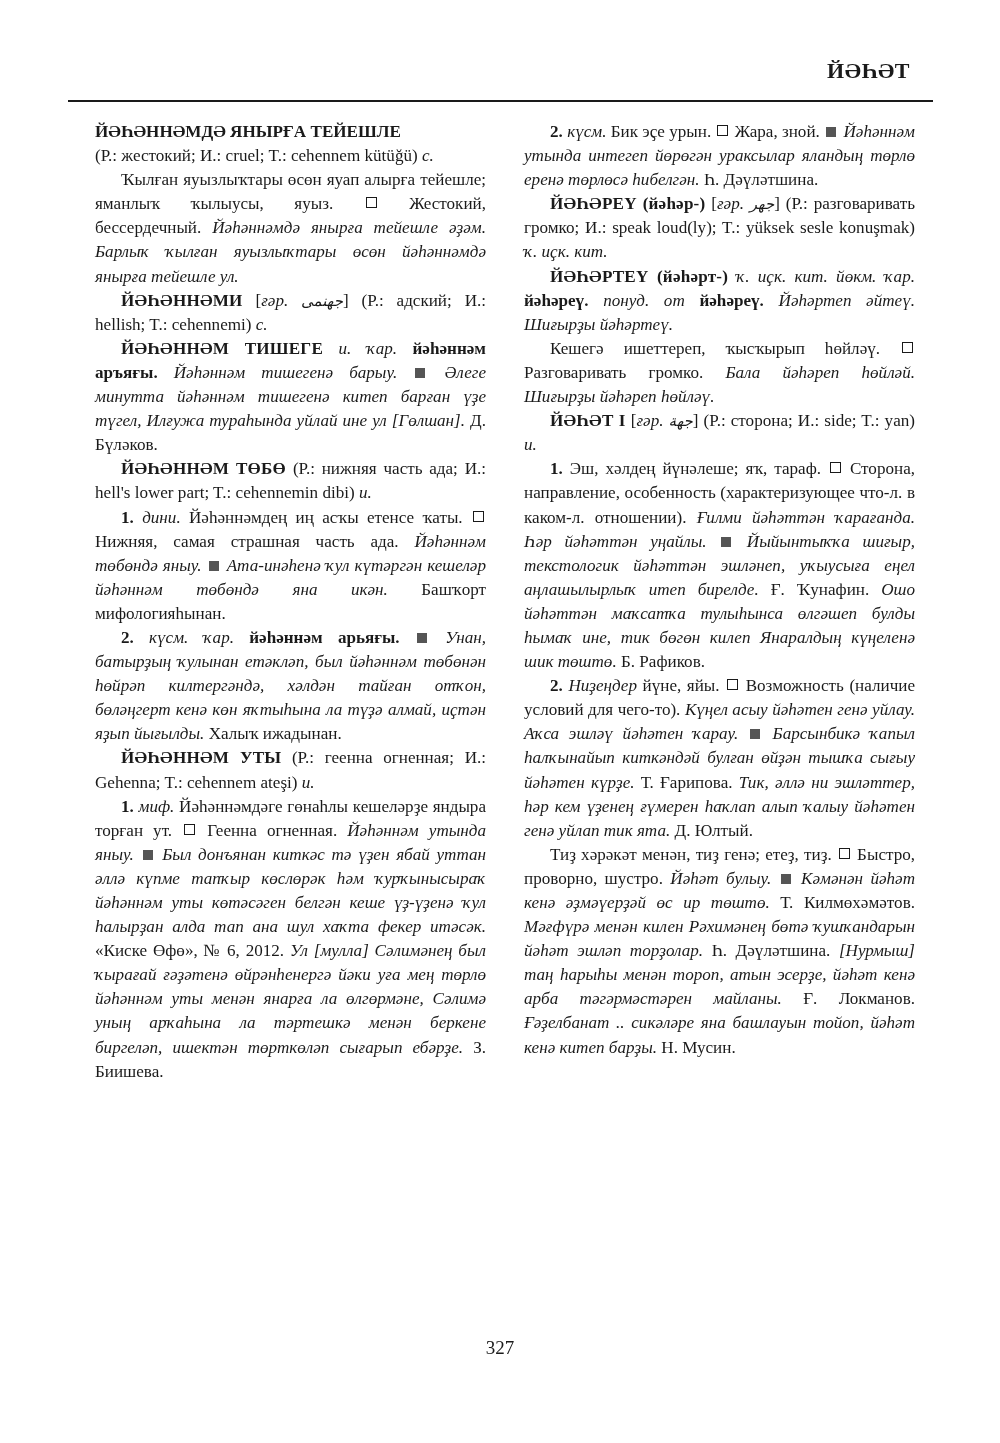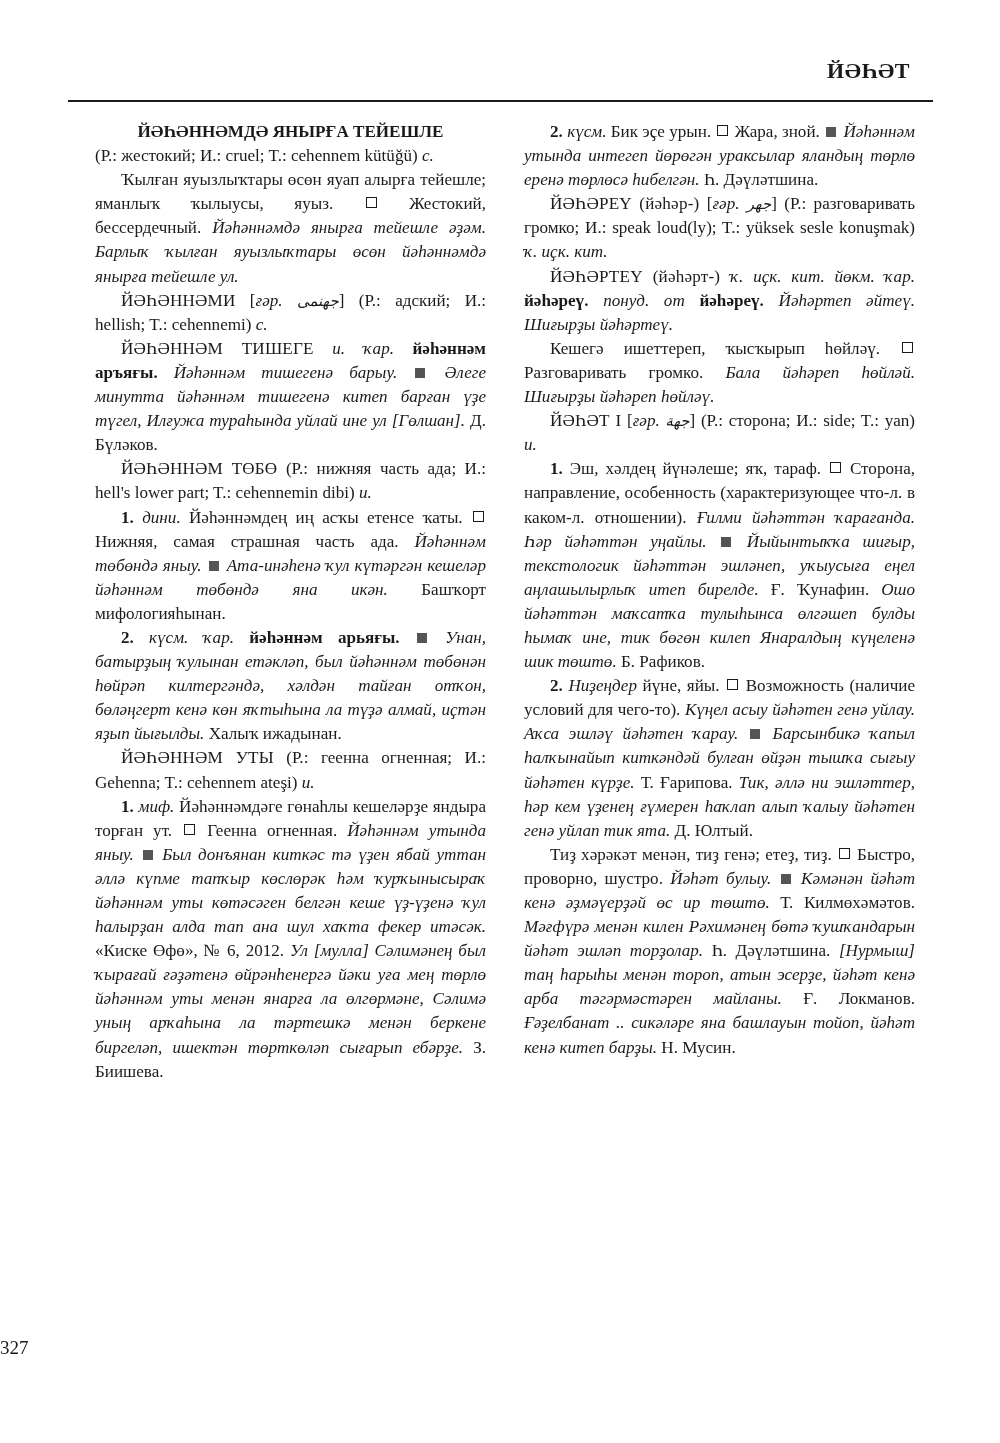--- a/index.html
+++ b/index.html
@@ -53,25 +53,24 @@
     text-justify: inter-word;
     hyphens: manual;
   }
   .col p {
     margin: 0;
   }
   .indent {
     text-indent: 26px;
   }
   .hw {
-    font-weight: normal;
+    font-weight: bold;
     letter-spacing: 0.2px;
   }
   .hw-center {
-    text-align: center;
     text-indent: 0;
     font-weight: bold;
   }
   .it { font-style: italic; }
   .bo { font-weight: bold; }
   .ar {
     font-family: "DejaVu Sans", sans-serif;
     font-size: 15px;
     direction: rtl;
     unicode-bidi: isolate;
@@ -91,21 +90,21 @@
     height: 10px;
     background: #555;
     vertical-align: 0px;
     margin: 0 3px 0 2px;
   }
   .folio {
     position: absolute;
     top: 1337px;
     left: 0;
     width: 1000px;
-    text-align: left;
+    text-align: center;
     font-size: 19px;
   }
 </style>
 </head>
 <body>
 
 <div class="page">
 
   <div class="running-head">ЙӘҺӘТ</div>
   <div class="head-rule"></div>

